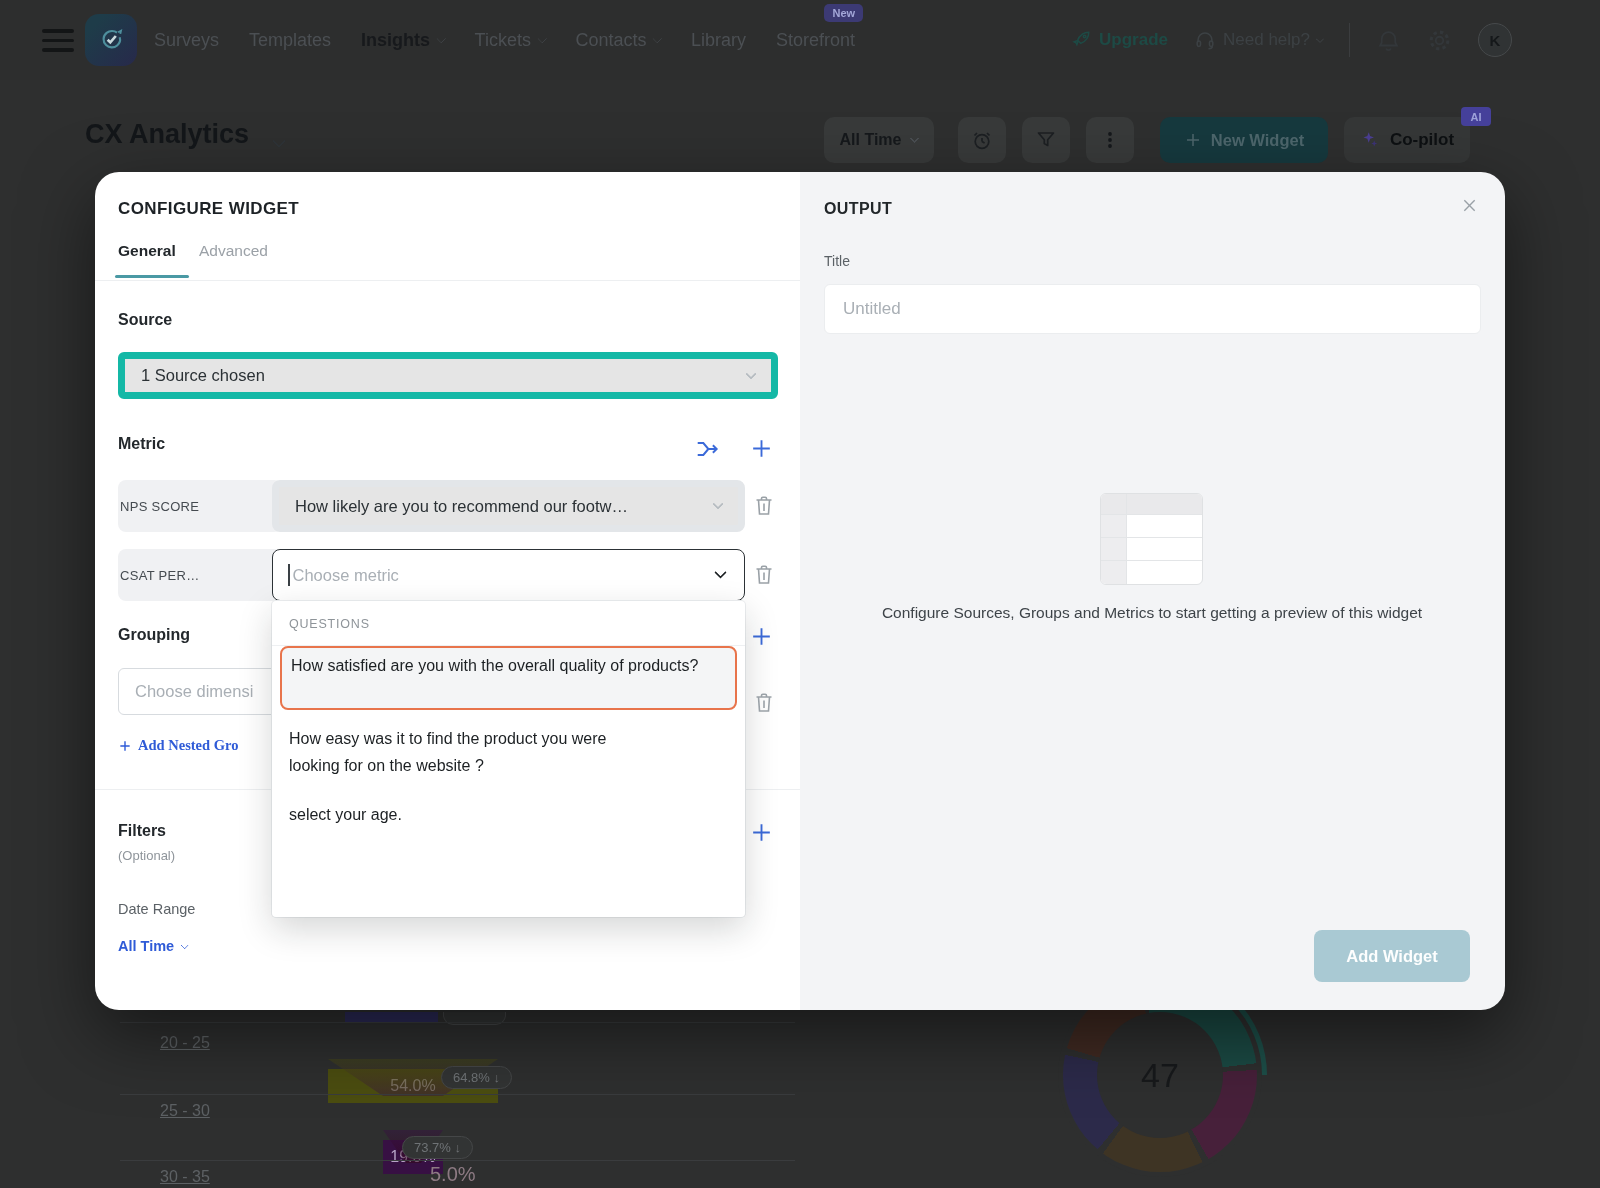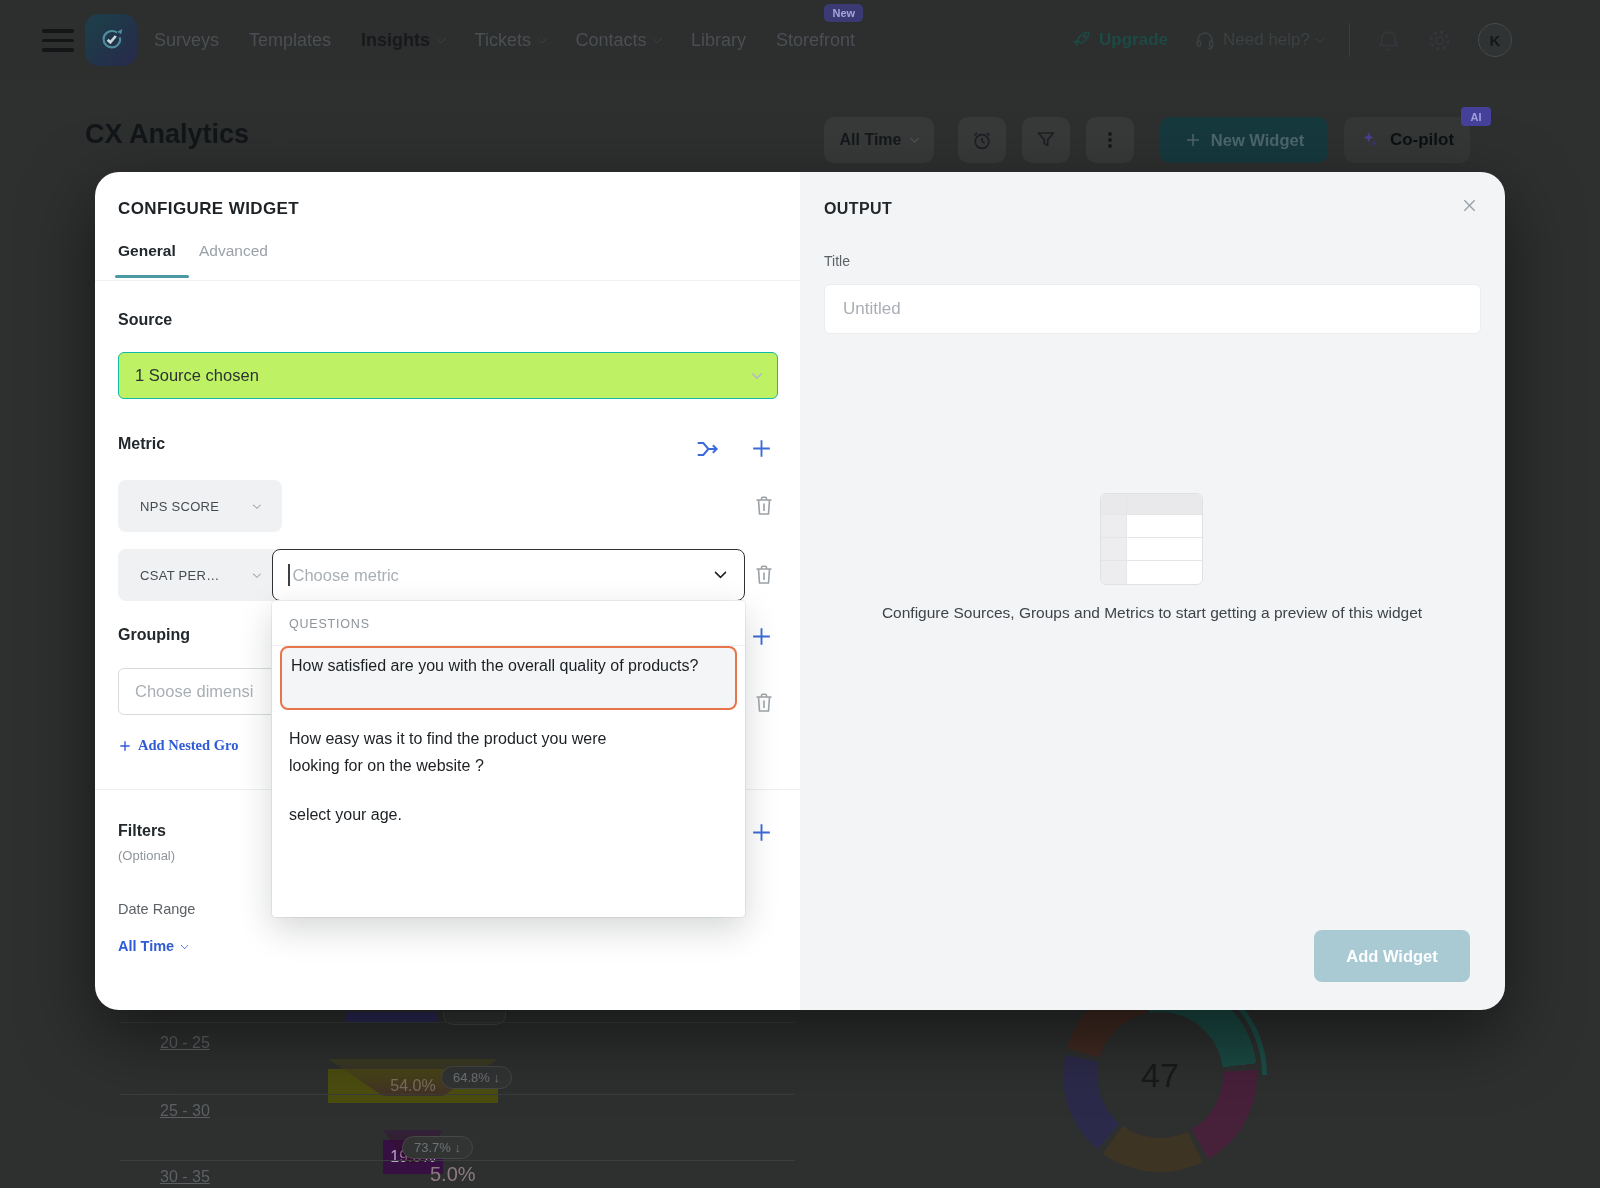--- a/index.html
+++ b/index.html
@@ -89,26 +89,26 @@
 
   .cfg-heading { position:absolute; left:23px; top:27px; font-size:17px; font-weight:700;
                  letter-spacing:.4px; color:#1d2226; }
   .tab { position:absolute; top:70px; font-size:15.5px; }
   .tab.general { left:23px; font-weight:700; color:#22272b; }
   .tab.advanced { left:104px; font-weight:500; color:#9ba1a7; }
   .tab-underline { position:absolute; left:20px; top:103px; width:74px; height:3px; border-radius:2px; background:#4a99a4; }
   .tabs-divider { position:absolute; left:0; top:108px; width:705px; height:1px; background:#edeff1; }
 
   .field-label { position:absolute; left:23px; font-size:16px; font-weight:700; color:#23282c; }
-  .select { position:absolute; background:#bef264; border:1px solid #14b8a6; border-radius:6px;
+  .select { position:absolute; background:#e5e5e5; border:7px solid #14b8a6; border-radius:6px;
             display:flex; align-items:center; font-size:16.5px; color:#2b3135; padding:0 16px; }
   .select .chev { margin-left:auto; width:8px; height:8px; border-width:2px; color:#b6bcc1; margin-top:-4px; }
 
   .pill { position:absolute; left:23px; width:164px; height:52px; background:#f0f1f3; border-radius:8px;
-          display:flex; align-items:center; justify-content:space-between; padding:0 22px;
+          display:flex; align-items:center; justify-content:space-between; padding:0 2px;
           font-size:13px; font-weight:500; letter-spacing:.3px; color:#454b50; }
   .pill .chev { width:6px; height:6px; border-width:1.7px; color:#7a8085; margin-top:-2px; }
 
   .metric-select { left:177px; width:473px; height:52px; border-radius:8px; border-color:#e3e6e9; z-index:10; }
   .metric-select .txt { white-space:nowrap; overflow:hidden; max-width:420px; }
   .combo { position:absolute; left:177px; width:473px; height:52px; background:#fff;
            border:1.5px solid #2c3236; border-radius:8px; display:flex; align-items:center;
            padding:0 19px 0 15px; z-index:10; }
   .combo .caret { width:1.5px; height:22px; background:#3a4045; margin-right:3px; }
   .combo input { border:none; outline:none; flex:1; font-size:16.5px; color:#2b3135; background:transparent;
@@ -335,20 +335,24 @@
         <path d="M16.5 6.5l3.5 3.5-3.5 3.5"></path>
     </svg>
     <svg class="icon-blue" style="left:654px; top:264px;" width="25" height="25" viewBox="0 0 24 24" stroke="#3b6ad9" stroke-width="1.8">
       <path d="M12 4v16M4 12h16"></path>
     </svg>
 
     <div class="pill" style="top:308px">
       <span>NPS SCORE</span>
       <span class="chev"></span>
     </div>
+    <div class="select metric-select" style="top:308px">
+      <span class="txt">How likely are you to recommend our footw…</span>
+      <span class="chev"></span>
+    </div>
     <svg class="trash" style="top:322px" width="22" height="24" viewBox="0 0 22 24" fill="none" stroke="#9aa1a7" stroke-width="1.6">
       <path d="M3.5 6h15M8.5 6V4.5a1.3 1.3 0 0 1 1.3-1.3h2.4a1.3 1.3 0 0 1 1.3 1.3V6M5.5 6l1 14h9l1-14M11 9.5v7.5"></path>
     </svg>
 
     <div class="pill" style="top:377px">
       <span>CSAT PER…</span>
       <span class="chev"></span>
     </div>
     <div class="combo" style="top:377px">
       <span class="caret"></span>

